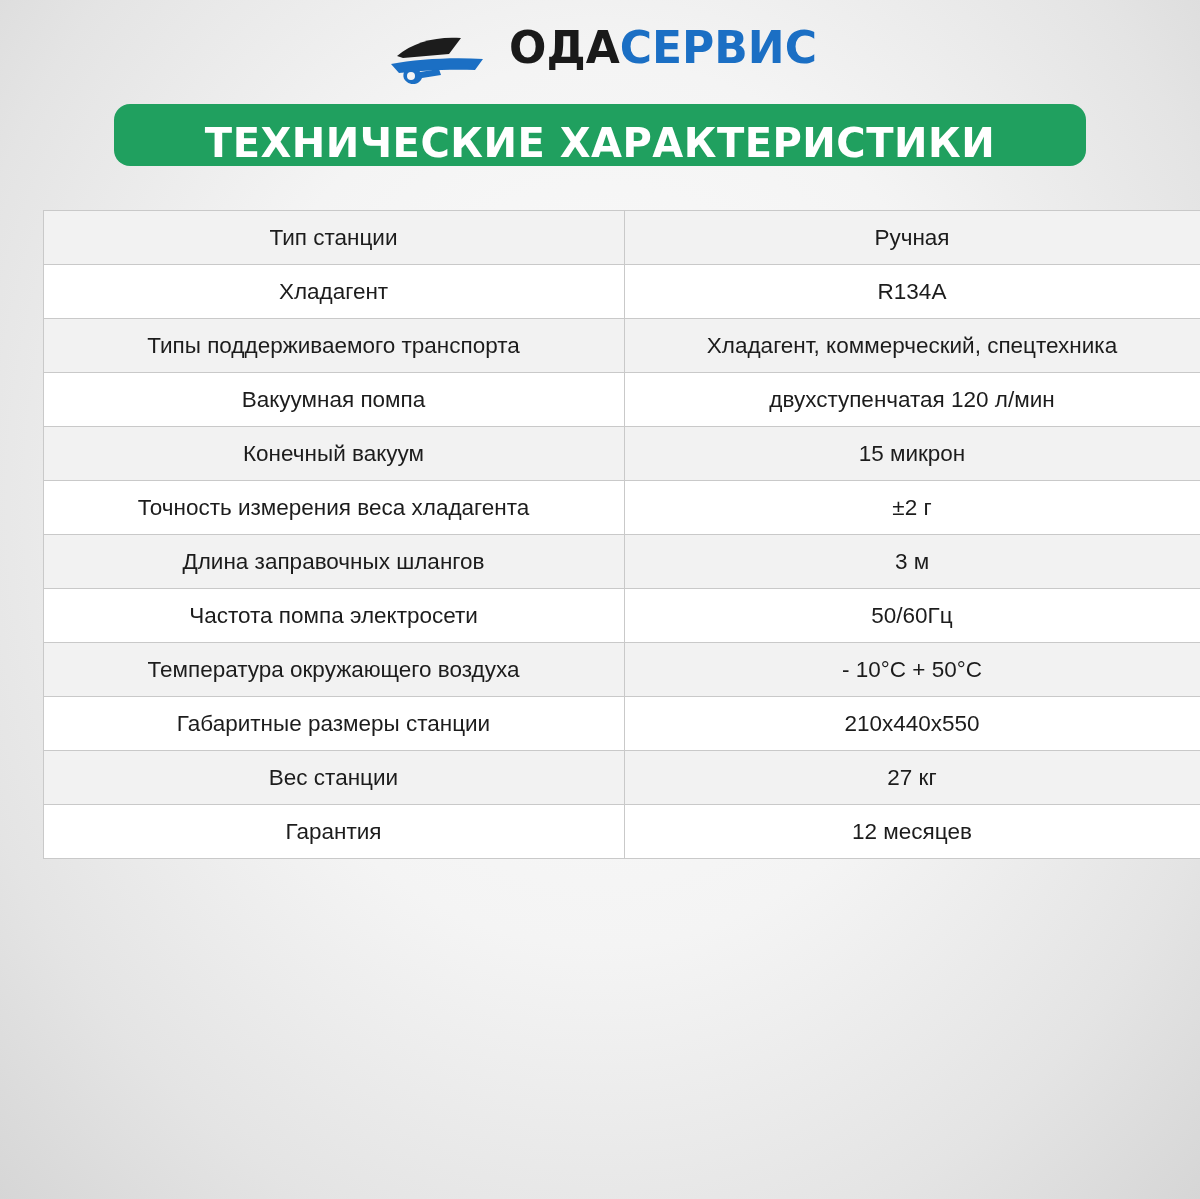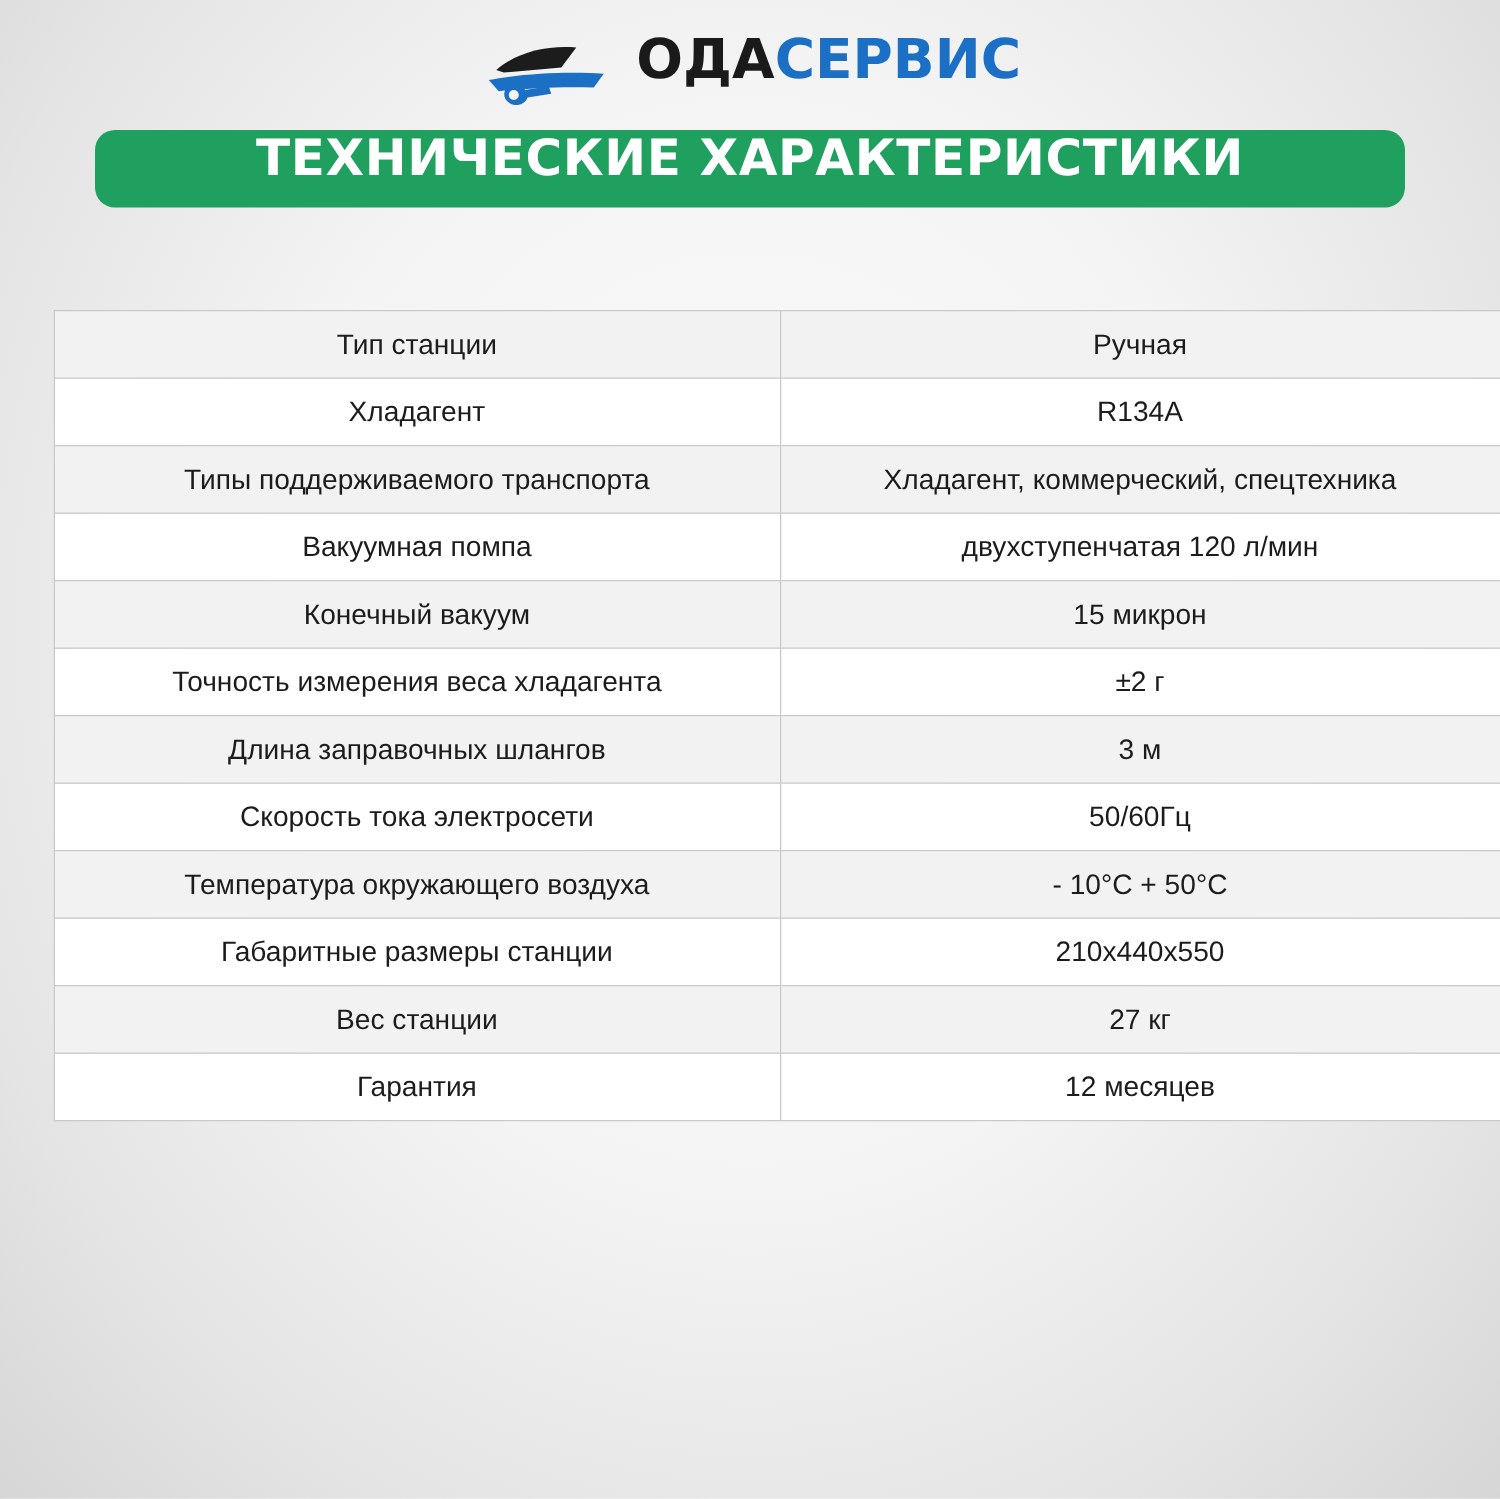--- a/index.html
+++ b/index.html
@@ -47,38 +47,38 @@
 
   
   .banner-wrap {
     display: flex;
     justify-content: center;
     margin-top: 16px;
   }
   .banner {
     background: #20a05f;
     border-radius: 16px;
-    width: 1048px;
+    width: 972px;
     height: 62px;
     display: flex;
-    align-items: flex-start;
+    align-items: flex-end;
     justify-content: center;
   }
   .banner-title {
     color: #ffffff;
     font-size: 40px;
     font-weight: bold;
     letter-spacing: 0.5px;
     font-family: "DejaVu Sans", sans-serif;
     white-space: nowrap;
   }
 
   
   .table-wrap {
-    margin: 82px auto 0 auto;
+    margin: 44px auto 0 auto;
     width: 1115px;
   }
   table.spec {
     border-collapse: collapse;
     width: 100%;
     table-layout: fixed;
   }
   table.spec td {
     border: 1px solid #c9c9c9;
     height: 49px;
@@ -148,21 +148,21 @@
           </tr>
           <tr>
             <td class="param">Точность измерения веса хладагента</td>
             <td class="value">±2 г</td>
           </tr>
           <tr>
             <td class="param">Длина заправочных шлангов</td>
             <td class="value">3 м</td>
           </tr>
           <tr>
-            <td class="param">Скорость тока электросети</td>
+            <td class="param">Частота помпа электросети</td>
             <td class="value">50/60Гц</td>
           </tr>
           <tr>
             <td class="param">Температура окружающего воздуха</td>
             <td class="value">- 10°C + 50°C</td>
           </tr>
           <tr>
             <td class="param">Габаритные размеры станции</td>
             <td class="value">210х440х550</td>
           </tr>

